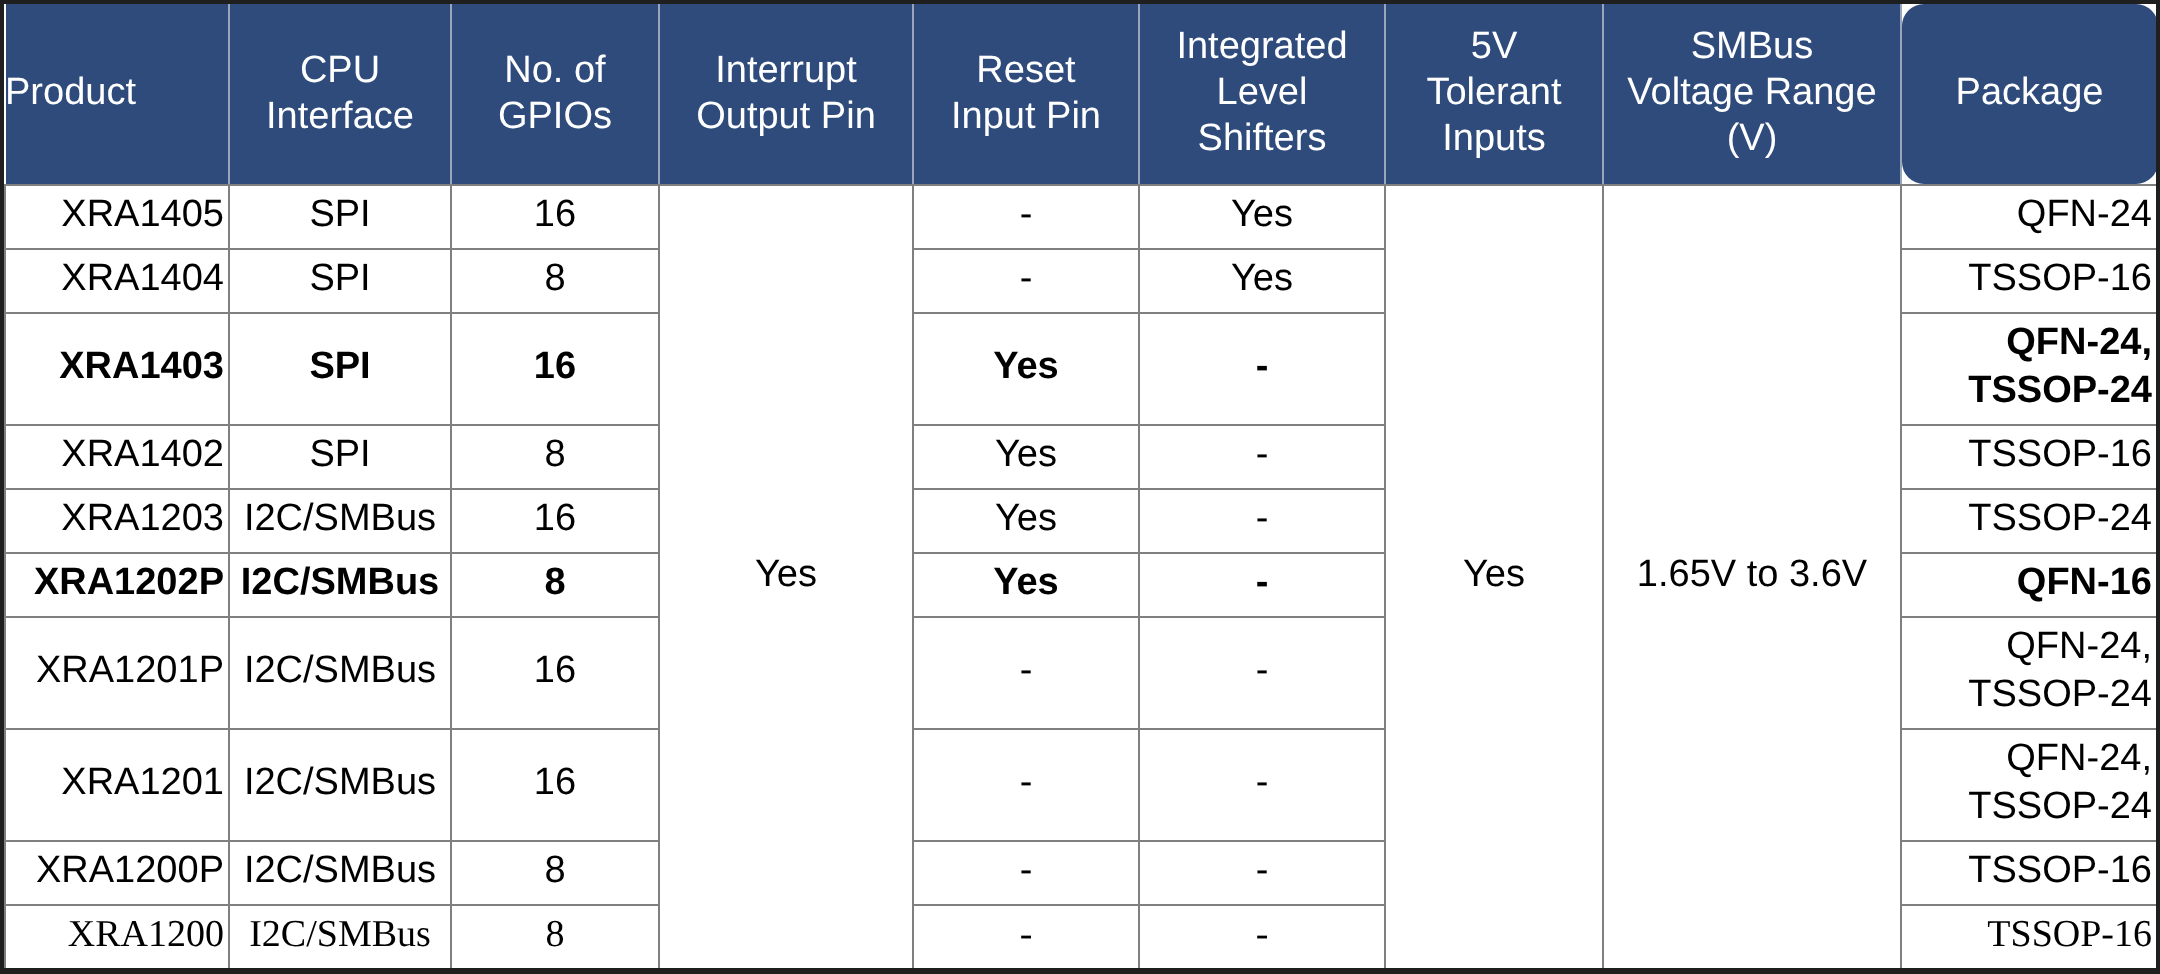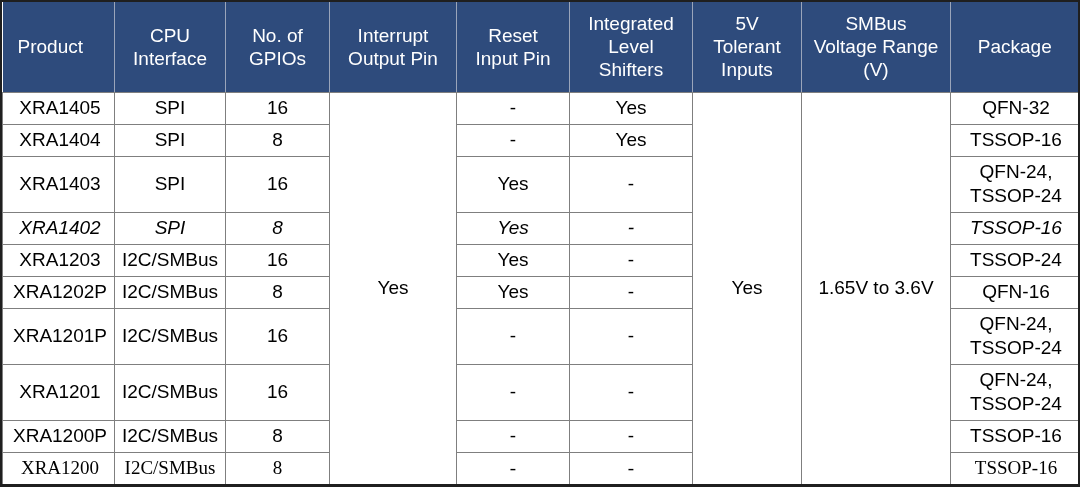--- a/index.html
+++ b/index.html
@@ -30,35 +30,35 @@
     font-size: 19px;
     font-weight: 400;
     line-height: 1.22;
     text-align: center;
     vertical-align: middle;
     white-space: pre-line;
     border-right: 1px solid #9aa5ba;
     border-bottom: 1px solid #7f7f7f;
     padding: 0 2px;
   }
-  thead th:last-child { border-right: none; }
-  thead th.align-left { text-align: left; padding-left: 15px; }
+  thead th:last-child { border-right: none; border-radius: 11px; }
+  thead th.align-left { text-align: left; padding-left: 0; }
   
   tbody td {
     border: 1px solid #7f7f7f;
     font-size: 19px;
     color: #000000;
     text-align: center;
     vertical-align: middle;
     line-height: 1.25;
     padding: 0 2px;
     white-space: pre-line;
     overflow: hidden;
   }
-  tbody td.align-left { text-align: center; padding-left: 5px; }
+  tbody td.align-left { text-align: right; padding-left: 5px; }
   tbody td.merged { text-align: center; vertical-align: middle; }
 </style>
 </head>
 <body>
 
 <div class="table-wrap">
   <table class="spec-table">
     <colgroup>
       <col style="width:112px">
       <col style="width:111px">
@@ -96,56 +96,56 @@
     <tbody>
         <tr style="height: 32px;">
           <td class="align-left">XRA1405</td>
           <td>SPI</td>
           <td>16</td>
           <td class="merged" rowspan="10">Yes</td>
           <td>-</td>
           <td>Yes</td>
           <td class="merged" rowspan="10">Yes</td>
           <td class="merged" rowspan="10">1.65V to 3.6V</td>
-          <td class="align-left">QFN-32</td>
+          <td class="align-left">QFN-24</td>
         </tr>
         <tr style="height: 32px;">
           <td class="align-left">XRA1404</td>
           <td>SPI</td>
           <td>8</td>
           <td>-</td>
           <td>Yes</td>
           <td class="align-left">TSSOP-16</td>
         </tr>
-        <tr style="height: 56px;">
+        <tr style="height: 56px; font-weight: bold;">
           <td class="align-left">XRA1403</td>
           <td>SPI</td>
           <td>16</td>
           <td>Yes</td>
           <td>-</td>
           <td class="align-left">QFN-24,
 TSSOP-24</td>
         </tr>
-        <tr style="height: 32px; font-style: italic;">
+        <tr style="height: 32px;">
           <td class="align-left">XRA1402</td>
           <td>SPI</td>
           <td>8</td>
           <td>Yes</td>
           <td>-</td>
           <td class="align-left">TSSOP-16</td>
         </tr>
         <tr style="height: 32px;">
           <td class="align-left">XRA1203</td>
           <td>I2C/SMBus</td>
           <td>16</td>
           <td>Yes</td>
           <td>-</td>
           <td class="align-left">TSSOP-24</td>
         </tr>
-        <tr style="height: 32px;">
+        <tr style="height: 32px; font-weight: bold;">
           <td class="align-left">XRA1202P</td>
           <td>I2C/SMBus</td>
           <td>8</td>
           <td>Yes</td>
           <td>-</td>
           <td class="align-left">QFN-16</td>
         </tr>
         <tr style="height: 56px;">
           <td class="align-left">XRA1201P</td>
           <td>I2C/SMBus</td>

